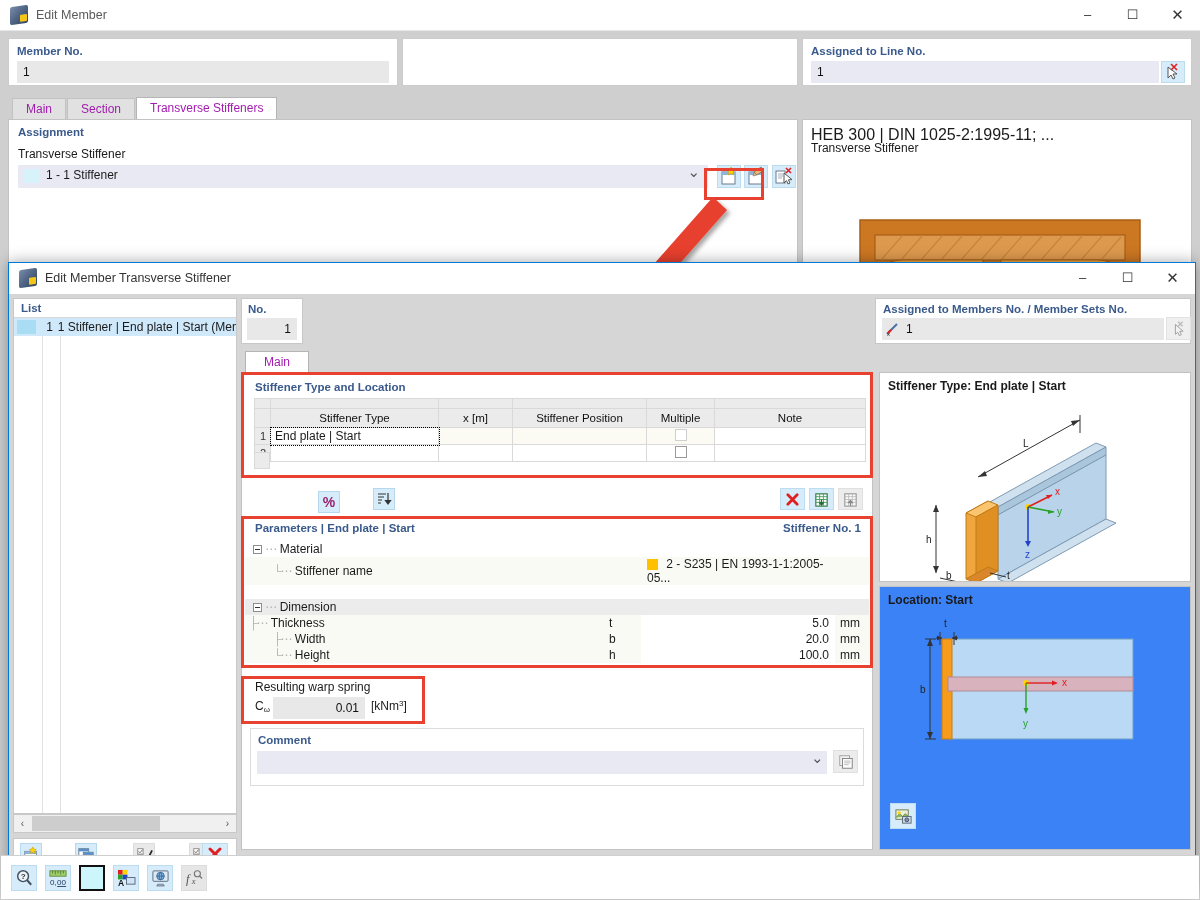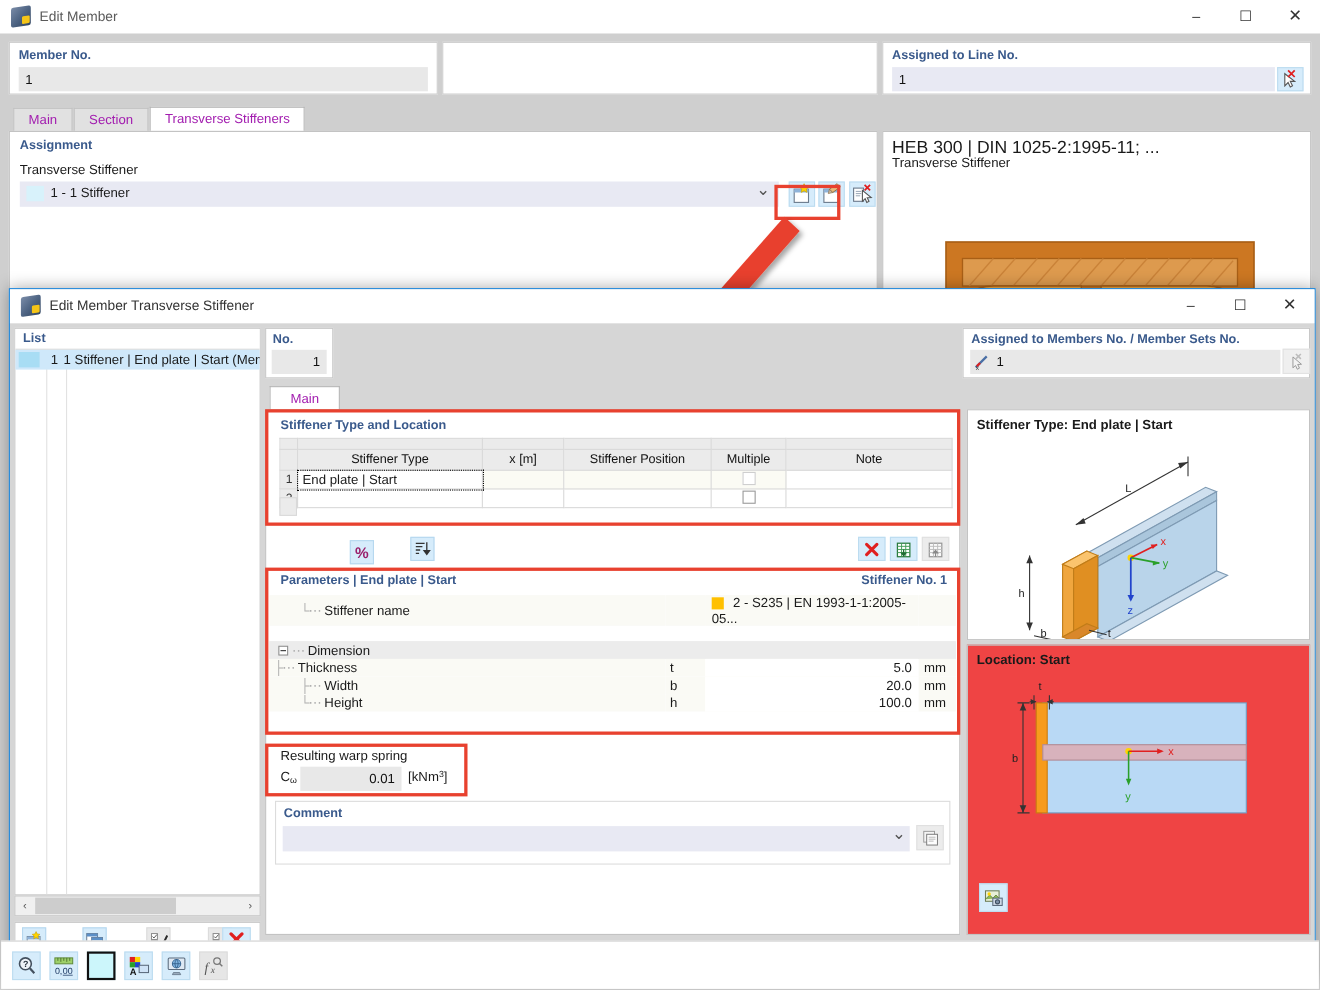--- a/index.html
+++ b/index.html
@@ -130,21 +130,21 @@
   .expander:before{content:"";position:absolute;left:1px;top:3px;width:5px;height:1px;background:#333;}
   .treedot { color:#b0b0b0; letter-spacing:-1px; }
 
   .sw-yellow { display:inline-block; width:11px;height:11px;background:#ffc000; vertical-align:middle; }
 
   
   .redbox { border:3px solid #e8412f; pointer-events:none; }
 
   
   #prev1 { left:870px; top:78px; width:312px; height:210px; background:#fff; border:1px solid #c3c3c3; }
-  #prev2 { left:870px; top:292px; width:312px; height:264px; background:#ef4444; border:1px solid #c3c3c3; }
+  #prev2 { left:870px; top:292px; width:312px; height:264px; background:#3b82f6; border:1px solid #c3c3c3; }
 
   
   #dlg-footer { left:0; top:593px; width:1186px; height:35px; background:#f0f0f0; border-top:1px solid #ddd; }
   .btn {
     width:86px;height:23px; background:#e1e1e1; border:1px solid #adadad;
     font-size:12px; color:#111; text-align:center; line-height:21px;
   }
   .btn.default { border:2px solid #0078d7; background:#e1e1e1; line-height:19px; }
 
   
@@ -464,20 +464,27 @@
       </div>
 
       <div class="abs" style="left:3px;top:146px;width:624px;height:22px;">
         <div class="abs plabel" style="left:10px;top:3px;">Parameters | End plate | Start</div>
         <div class="abs plabel" style="right:8px;top:3px;">Stiffener No. 1</div>
       </div>
 
       <div class="abs" style="left:3px;top:168px;width:624px;">
         <table class="ptable">
           <tbody>
+            <tr class="grp-row">
+              <td colspan="4" style="padding-left:8px;">
+                <span class="expander"></span>
+                <span class="treedot">⋯</span>
+                <span>Material</span>
+              </td>
+            </tr>
             <tr class="alt">
               <td style="padding-left:28px;width:360px;">
                 <span class="treedot">└⋯</span>
                 <span>Stiffener name</span>
               </td>
               <td style="width:36px;"></td>
               <td style="text-align:left;padding-left:6px;">
                 <span class="sw-yellow"></span>
                 <span style="margin-left:5px;">2 - S235 | EN 1993-1-1:2005-05...</span>
               </td>

